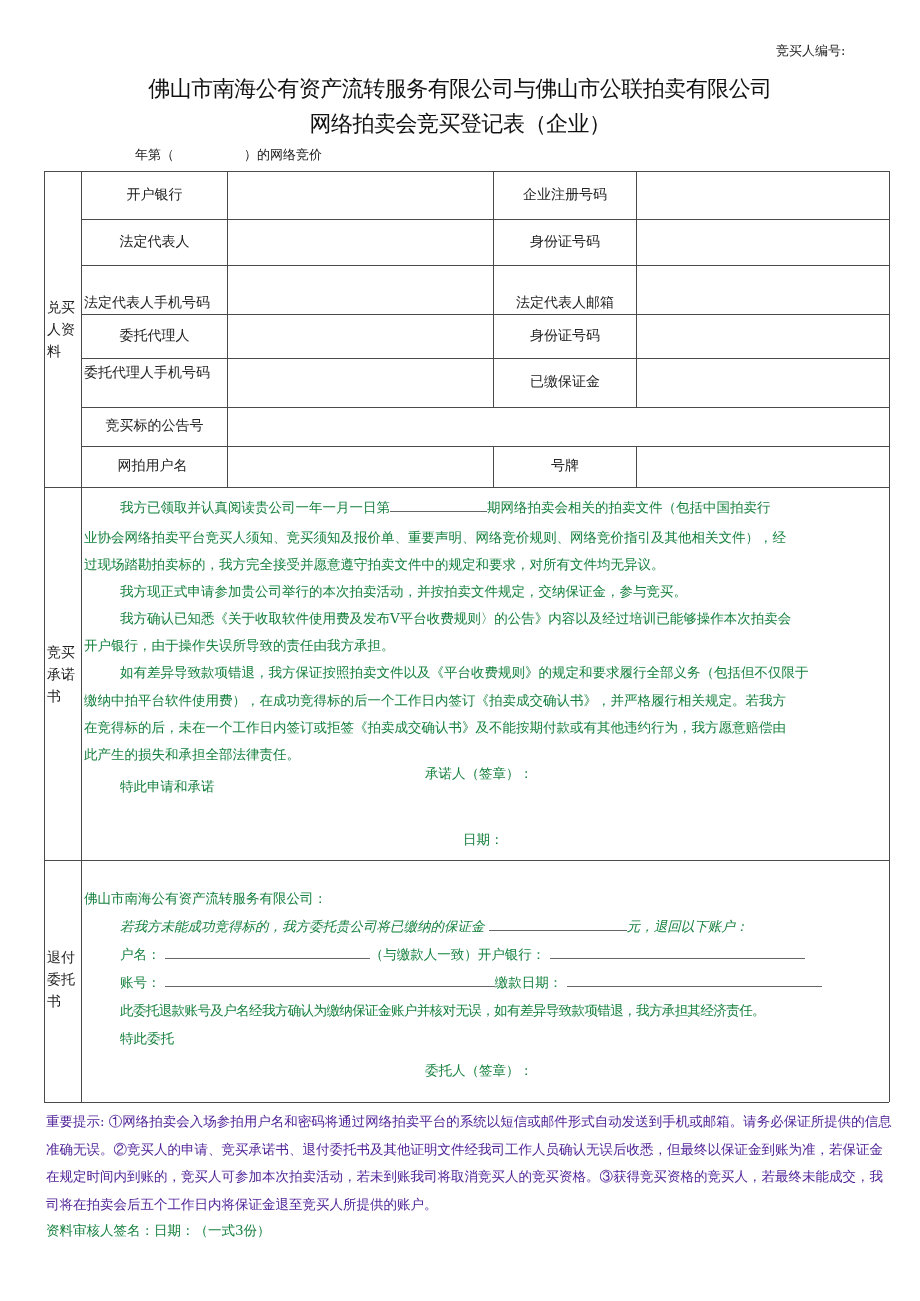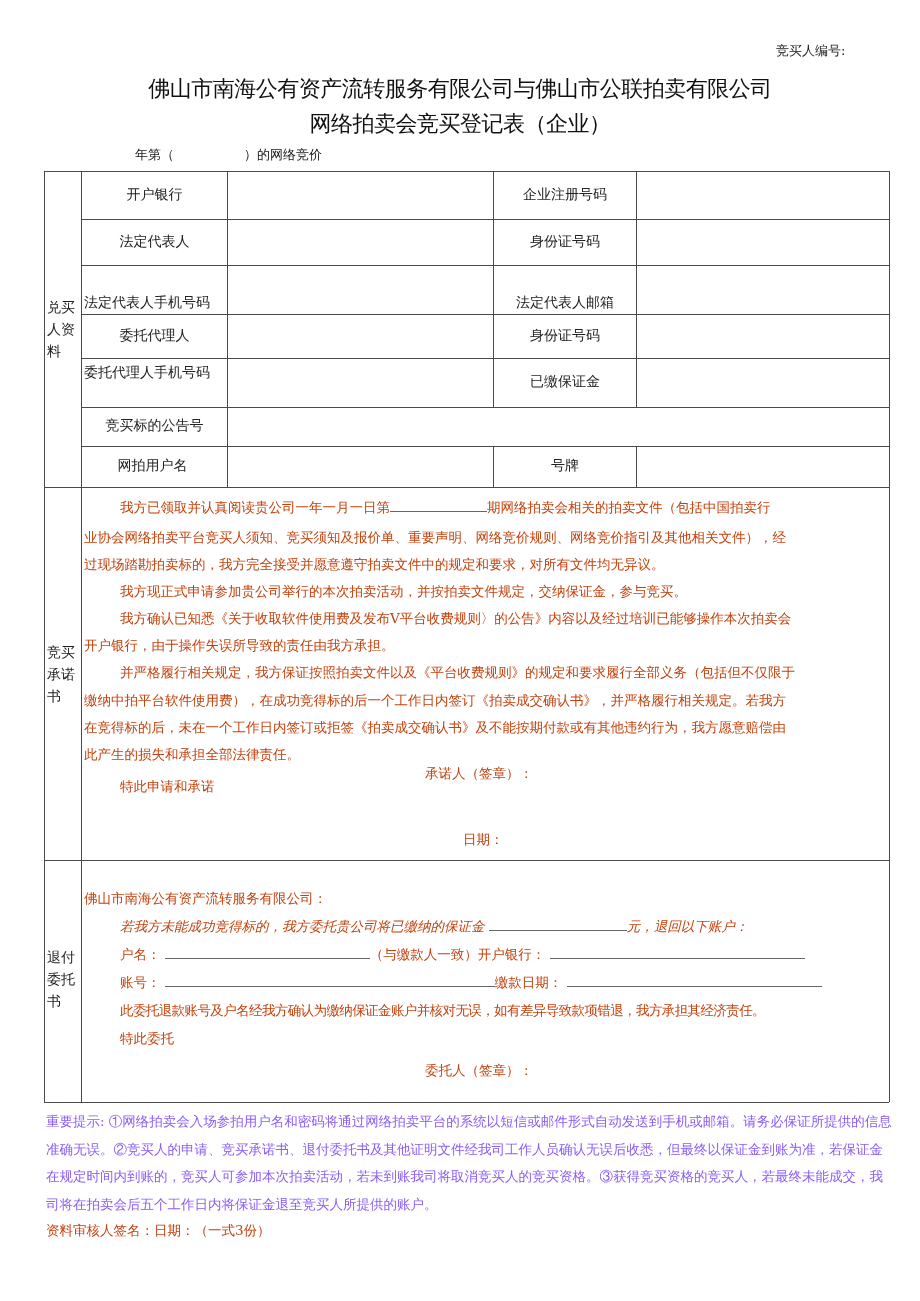--- a/index.html
+++ b/index.html
@@ -29,30 +29,30 @@
 
   .cell-label {
     position: absolute; font-size: 14px; color: #222; text-align: center;
     white-space: nowrap;
   }
   .side-label {
     position: absolute; font-size: 14px; color: #222; line-height: 22px;
     width: 34px;
   }
   .para {
-    position: absolute; font-size: 13.5px; color: #c2410c; line-height: 27px;
+    position: absolute; font-size: 13.5px; color: #15803d; line-height: 27px;
     white-space: nowrap;
   }
   .uline {
     display: inline-block; border-bottom: 1px solid #666; vertical-align: baseline;
     height: 12px;
   }
   .notes {
     position: absolute; left: 46px; width: 850px; font-size: 13.5px;
-    line-height: 27.5px; color: #8b5cf6;
+    line-height: 27.5px; color: #4c1d95;
   }
   input.field {
     position: absolute; border: none; background: transparent; outline: none;
     font-size: 13px; font-family: "DejaVu Serif", serif;
   }
 </style>
 </head>
 <body>
 
 <div class="abs bidder-no">竞买人编号:</div>
@@ -138,21 +138,21 @@
 
 <div>
   <div class="para" style="left:120px; top:494px;">
     <span>我方已领取并认真阅读贵公司一年一月一日第</span><span class="uline" style="width:97px;"></span><span>期网络拍卖会相关的拍卖文件（包括中国拍卖行</span>
   </div>
   <div class="para" style="left:84px; top:524px;">业协会网络拍卖平台竞买人须知、竞买须知及报价单、重要声明、网络竞价规则、网络竞价指引及其他相关文件），经</div>
   <div class="para" style="left:84px; top:551px;">过现场踏勘拍卖标的，我方完全接受并愿意遵守拍卖文件中的规定和要求，对所有文件均无异议。</div>
   <div class="para" style="left:120px; top:578px;">我方现正式申请参加贵公司举行的本次拍卖活动，并按拍卖文件规定，交纳保证金，参与竞买。</div>
   <div class="para" style="left:120px; top:605px;">我方确认已知悉《关于收取软件使用费及发布V平台收费规则〉的公告》内容以及经过培训已能够操作本次拍卖会</div>
   <div class="para" style="left:84px; top:632px;">开户银行，由于操作失误所导致的责任由我方承担。</div>
-  <div class="para" style="left:120px; top:659px;">并严格履行相关规定，我方保证按照拍卖文件以及《平台收费规则》的规定和要求履行全部义务（包括但不仅限于</div>
+  <div class="para" style="left:120px; top:659px;">如有差异导致款项错退，我方保证按照拍卖文件以及《平台收费规则》的规定和要求履行全部义务（包括但不仅限于</div>
   <div class="para" style="left:84px; top:687px;">缴纳中拍平台软件使用费），在成功竞得标的后一个工作日内签订《拍卖成交确认书》，并严格履行相关规定。若我方</div>
   <div class="para" style="left:84px; top:714px;">在竞得标的后，未在一个工作日内签订或拒签《拍卖成交确认书》及不能按期付款或有其他违约行为，我方愿意赔偿由</div>
   <div class="para" style="left:84px; top:741px;">此产生的损失和承担全部法律责任。</div>
   <div class="para" style="left:120px; top:773px;">特此申请和承诺</div>
   <div class="para" style="left:425px; top:760px;">承诺人（签章）：</div>
   <div class="para" style="left:463px; top:826px;">日期：</div>
 </div>
 
 <div>
   <div class="para" style="left:84px; top:885px;">佛山市南海公有资产流转服务有限公司：</div>

